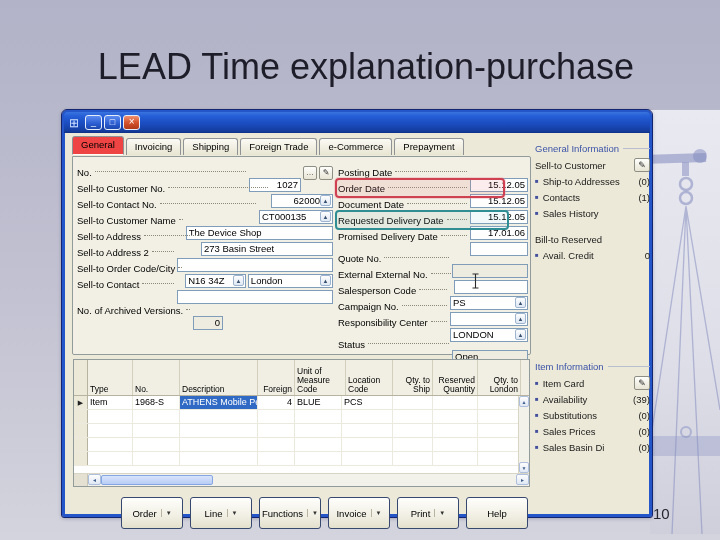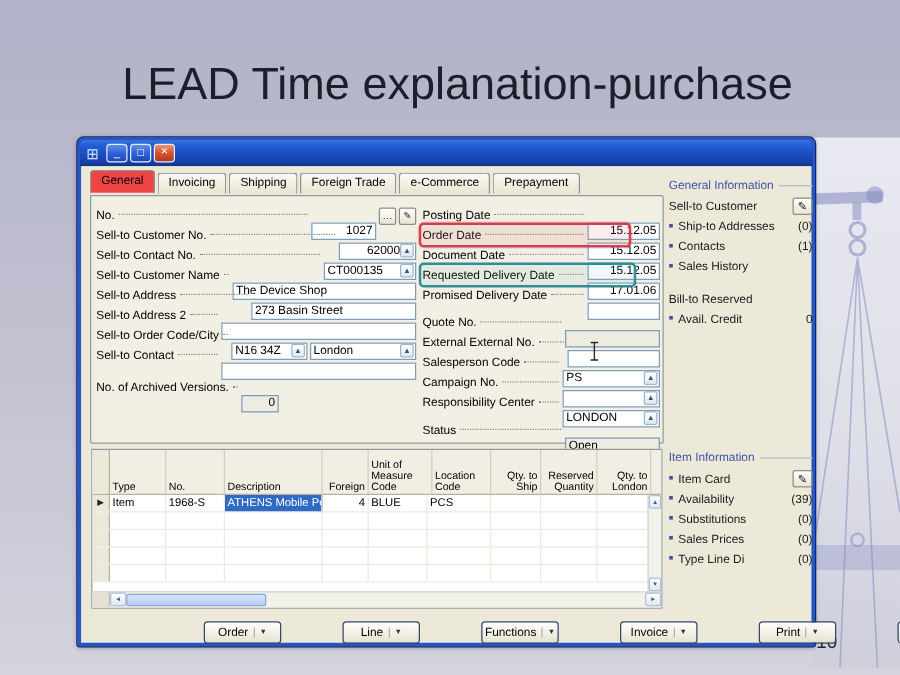--- a/index.html
+++ b/index.html
@@ -98,23 +98,23 @@
           background:linear-gradient(180deg,#fdfdfd,#dfe8f4); border:1px solid #aebedd; border-radius:2px; }
   .hscroll { position:absolute; left:0; right:0; bottom:0; height:13px; background:#f2f1ea;
              border-top:1px solid #d8d5c4; display:flex; align-items:stretch; }
   .hcorner { width:14px; background:#e4e1d2; border-right:1px solid #c8c5b4; }
   .thumb { width:112px; margin:1px 0; border:1px solid #84a6e4; border-radius:2px;
            background:linear-gradient(180deg,#d8e4fb,#b8cdf5); }
   .htrack { flex:1; }
 
   
   .btnrow { position:absolute; top:364px; left:56px; display:flex; gap:7px; }
-  .xbtn { width:62px; height:18px; border:1px solid #36486e; border-radius:3px; font-size:9.5px;
+  .xbtn { width:62px; height:32px; border:1px solid #36486e; border-radius:3px; font-size:9.5px;
           background:linear-gradient(180deg,#fefefc,#f1efe3 60%,#e3e0cd); display:flex;
-          align-items:center; justify-content:center; gap:4px; color:#000;margin-left:42px; }
+          align-items:center; justify-content:center; gap:4px; color:#000; }
   .xbtn .arr { font-size:6px; color:#333; border-left:1px solid #b8b4a0; padding-left:4px; line-height:8px; }
 
   .cursor-ibeam { position:absolute; z-index:5; }
 </style>
 </head>
 <body>
 
 <div class="slide">
 
   <div class="slide-title">LEAD Time explanation-purchase</div>
@@ -381,21 +381,21 @@
           <span>Substitutions</span>
           <span class="cnt">(0)</span>
         </div>
         <div class="sbrow">
           <span class="bullet">■</span>
           <span>Sales Prices</span>
           <span class="cnt">(0)</span>
         </div>
         <div class="sbrow">
           <span class="bullet">■</span>
-          <span>Type Line Di</span>
+          <span>Sales Basin Di</span>
           <span class="cnt">(0)</span>
         </div>
       </div>
 
       <div class="grid">
         <div class="ghead">
           <div class="ghc c0 sel-col"></div>
           <div class="ghc c1">Type</div>
           <div class="ghc c2">No.</div>
           <div class="ghc c3">Description</div>

